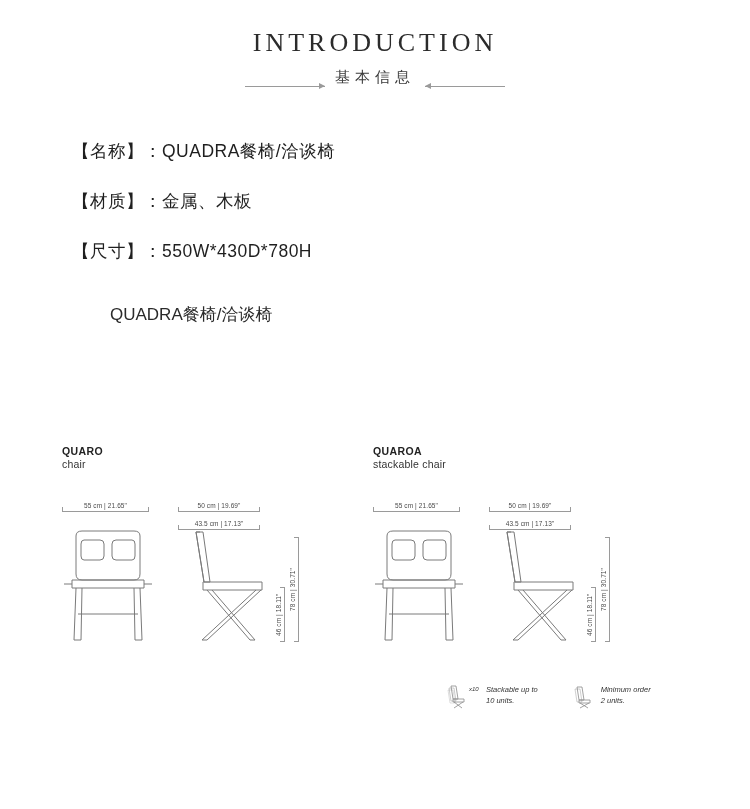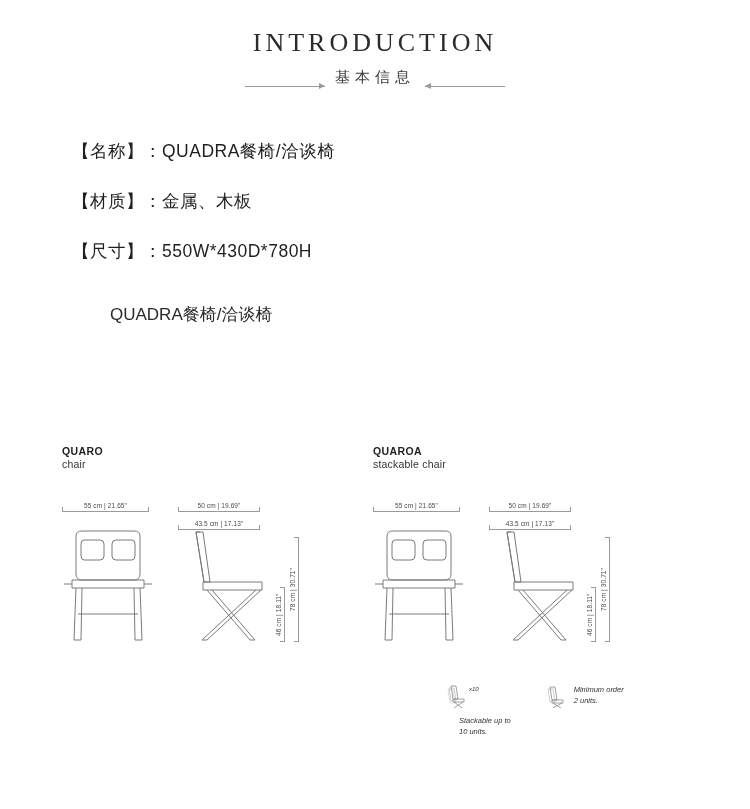--- a/index.html
+++ b/index.html
@@ -310,21 +310,21 @@
         <line x1="74" y1="112" x2="79" y2="112"></line>
         <line x1="80" y1="62" x2="26" y2="112"></line>
         <line x1="85" y1="62" x2="31" y2="112"></line>
         <line x1="26" y1="112" x2="31" y2="112"></line>
       </g>
     </svg>
   </div>
 </div>
 
 <div class="notes">
-  <div class="note" style="position:relative;flex-direction:column;">
+  <div class="note" style="position:relative;">
     <svg width="22" height="26" viewBox="0 0 22 26">
       <g fill="none" stroke="#8a8a8a" stroke-width="0.8">
         <path d="M4 3 L9 3 L11 16 L6 16 Z"></path>
         <path d="M6 16 L17 16 L17 19 L6 19 Z"></path>
         <line x1="7" y1="19" x2="15" y2="25"></line>
         <line x1="16" y1="19" x2="7" y2="25"></line>
         <path d="M2 5 L7 5 L9 18 L4 18 Z" opacity="0.55"></path>
         <path d="M1 7 L6 7 L8 20 L3 20 Z" opacity="0.35"></path>
       </g>
     </svg>

